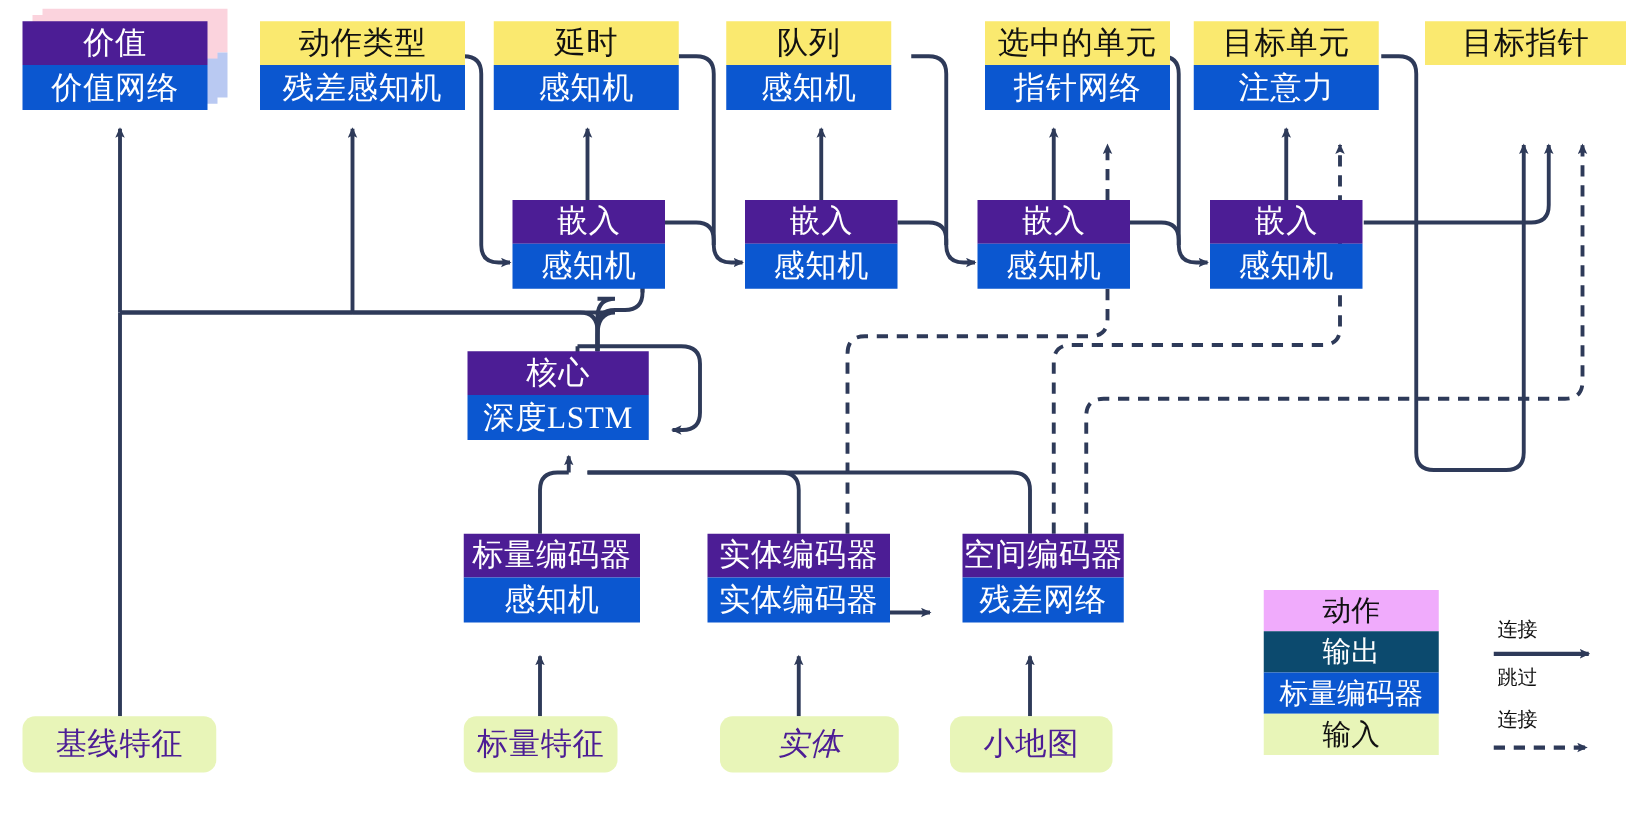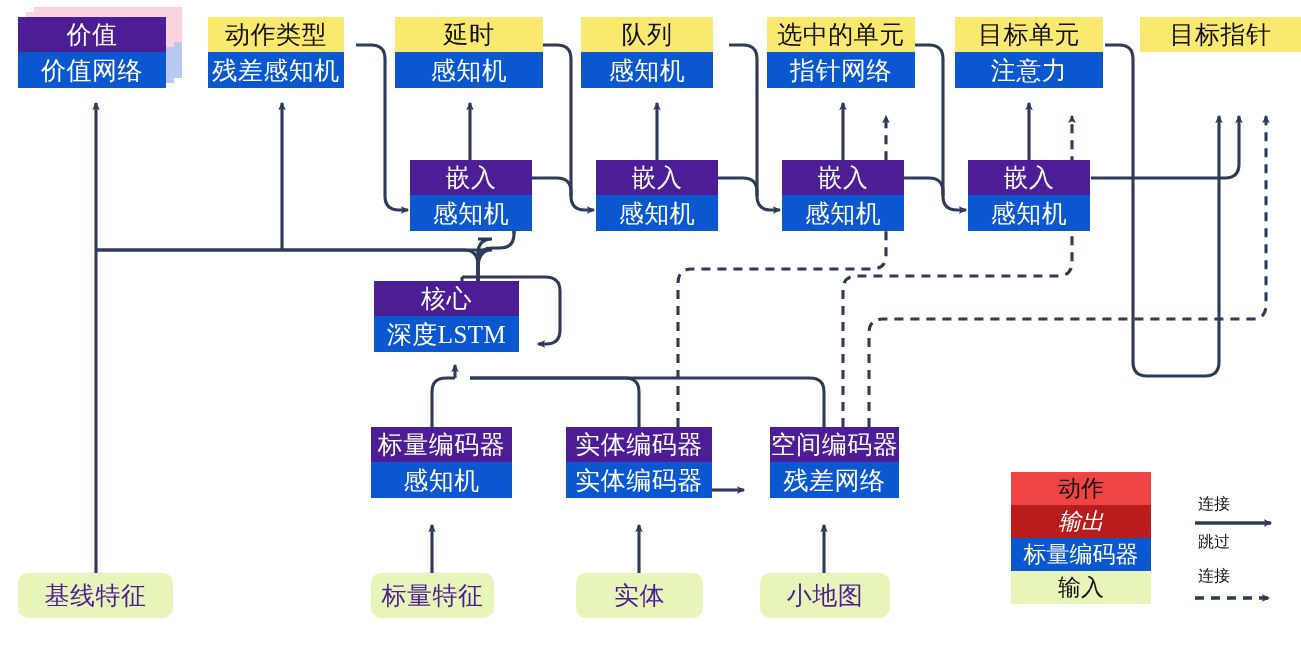--- a/index.html
+++ b/index.html
@@ -18,22 +18,22 @@
   .inp{background:#E8F5B8;color:#4c1d95;font-size:25px;height:45px;border-radius:10px;}
 
   .ghost{position:absolute;z-index:1;}
   .ghost .g-top{background:#FBD3DD;height:35px;}
   .ghost .g-bot{background:#B9C9F2;height:36px;}
   .ghost2{opacity:1;}
 
   .legend{position:absolute;z-index:4;}
   .legend .lrow{display:flex;align-items:center;justify-content:center;
                 width:140px;height:33px;font-size:23px;white-space:nowrap;}
-  .lk-act{background:#ef4444;color:#111;}
-  .lk-out{background:#b91c1c;color:#fff;font-style:italic;}
+  .lk-act{background:#f0abfc;color:#111;}
+  .lk-out{background:#0c4a6e;color:#fff;}
   .lk-nn {background:#0B57D0;color:#fff;}
   .lk-inp{background:#E8F5B8;color:#111;}
 
   .legtxt{position:absolute;font-size:16px;color:#111;white-space:nowrap;z-index:4;}
 </style>
 </head>
 <body>
 
 <div id="stage">
 
@@ -121,36 +121,36 @@
   </div>
   <div class="ghost" style="left:26px;top:12px;width:148px;">
     <div class="g-top"></div>
       <div class="g-bot"></div>
   </div>
   <div class="node" style="left:18px;top:17px;width:148px;">
     <div class="row top out">价值</div>
     <div class="row bot nn">价值网络</div>
   </div>
 
-  <div class="node" style="left:208px;top:17px;width:136px;">
+  <div class="node" style="left:208px;top:17px;width:164px;">
     <div class="row top act">动作类型</div>
     <div class="row bot nn">残差感知机</div>
   </div>
 
   <div class="node" style="left:395px;top:17px;width:148px;">
     <div class="row top act">延时</div>
     <div class="row bot nn">感知机</div>
   </div>
 
   <div class="node" style="left:581px;top:17px;width:132px;">
     <div class="row top act">队列</div>
     <div class="row bot nn">感知机</div>
   </div>
 
-  <div class="node" style="left:767px;top:17px;width:148px;">
+  <div class="node" style="left:788px;top:17px;width:148px;">
     <div class="row top act">选中的单元</div>
     <div class="row bot nn">指针网络</div>
   </div>
 
   <div class="node" style="left:955px;top:17px;width:148px;">
     <div class="row top act">目标单元</div>
     <div class="row bot nn">注意力</div>
   </div>
 
   <div class="node" style="left:1140px;top:17px;width:161px;">
@@ -187,21 +187,21 @@
     <div class="row top out">实体编码器</div>
     <div class="row bot nn">实体编码器</div>
   </div>
   <div class="node" style="left:751px;top:427px;width:148px;padding-left:19px;">
     <div class="row top out">空间编码器</div>
     <div class="row bot nn">残差网络</div>
   </div>
 
   <div class="node row inp" style="left:18px;top:573px;width:155px;">基线特征</div>
   <div class="node row inp" style="left:371px;top:573px;width:123px;">标量特征</div>
-  <div class="node row inp" style="left:576px;top:573px;width:127px;">实体</div>
+  <div class="node row inp" style="left:576px;top:573px;width:143px;font-style:italic;">实体</div>
   <div class="node row inp" style="left:760px;top:573px;width:130px;">小地图</div>
 
   <div class="legend" style="left:1011px;top:472px;">
     <div class="lrow lk-act">动作</div>
     <div class="lrow lk-out">输出</div>
     <div class="lrow lk-nn">标量编码器</div>
     <div class="lrow lk-inp">输入</div>
   </div>
 
   <span class="legtxt" style="left:1198px;top:494px;">连接</span>

